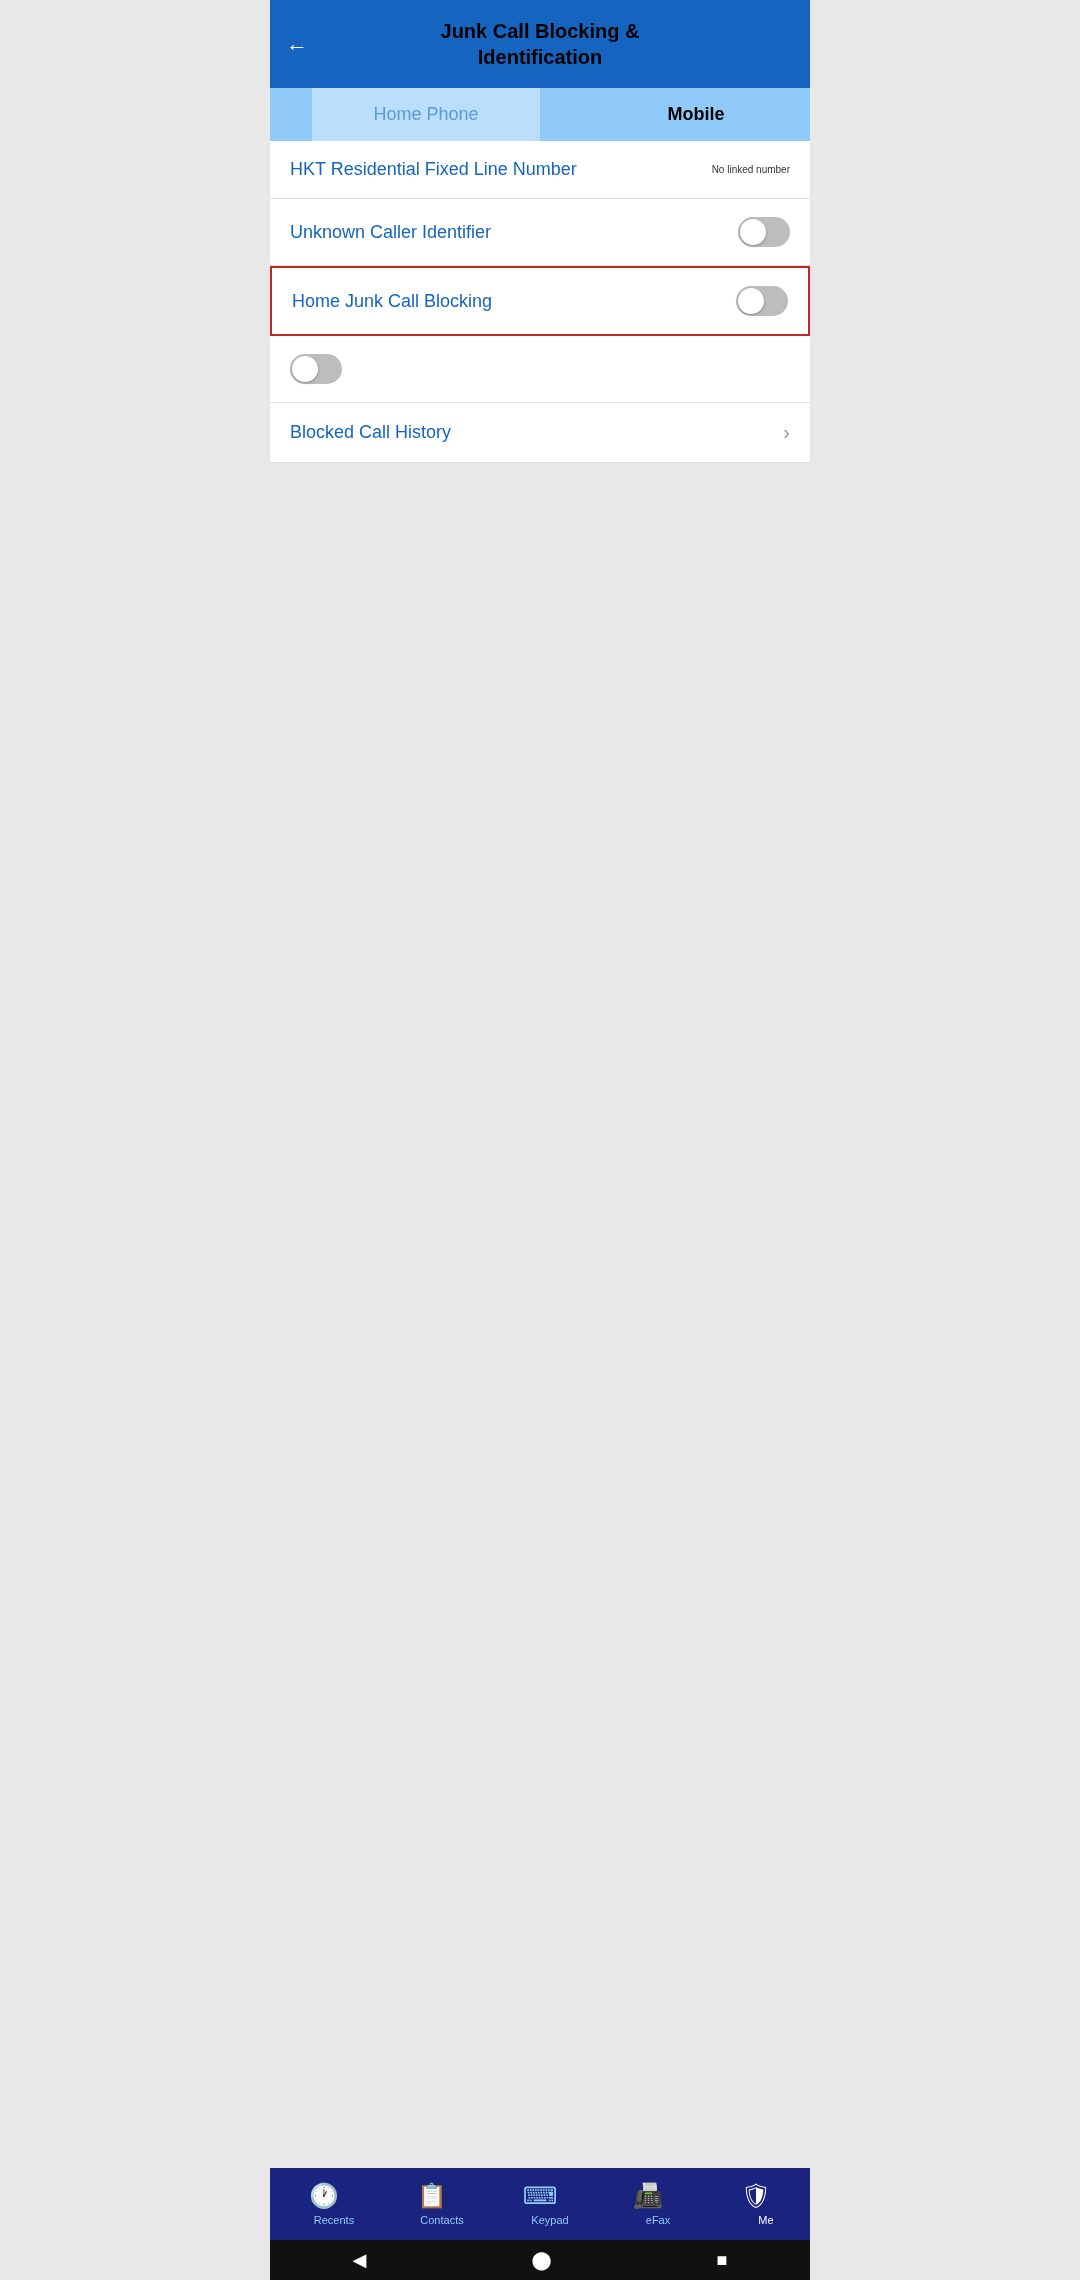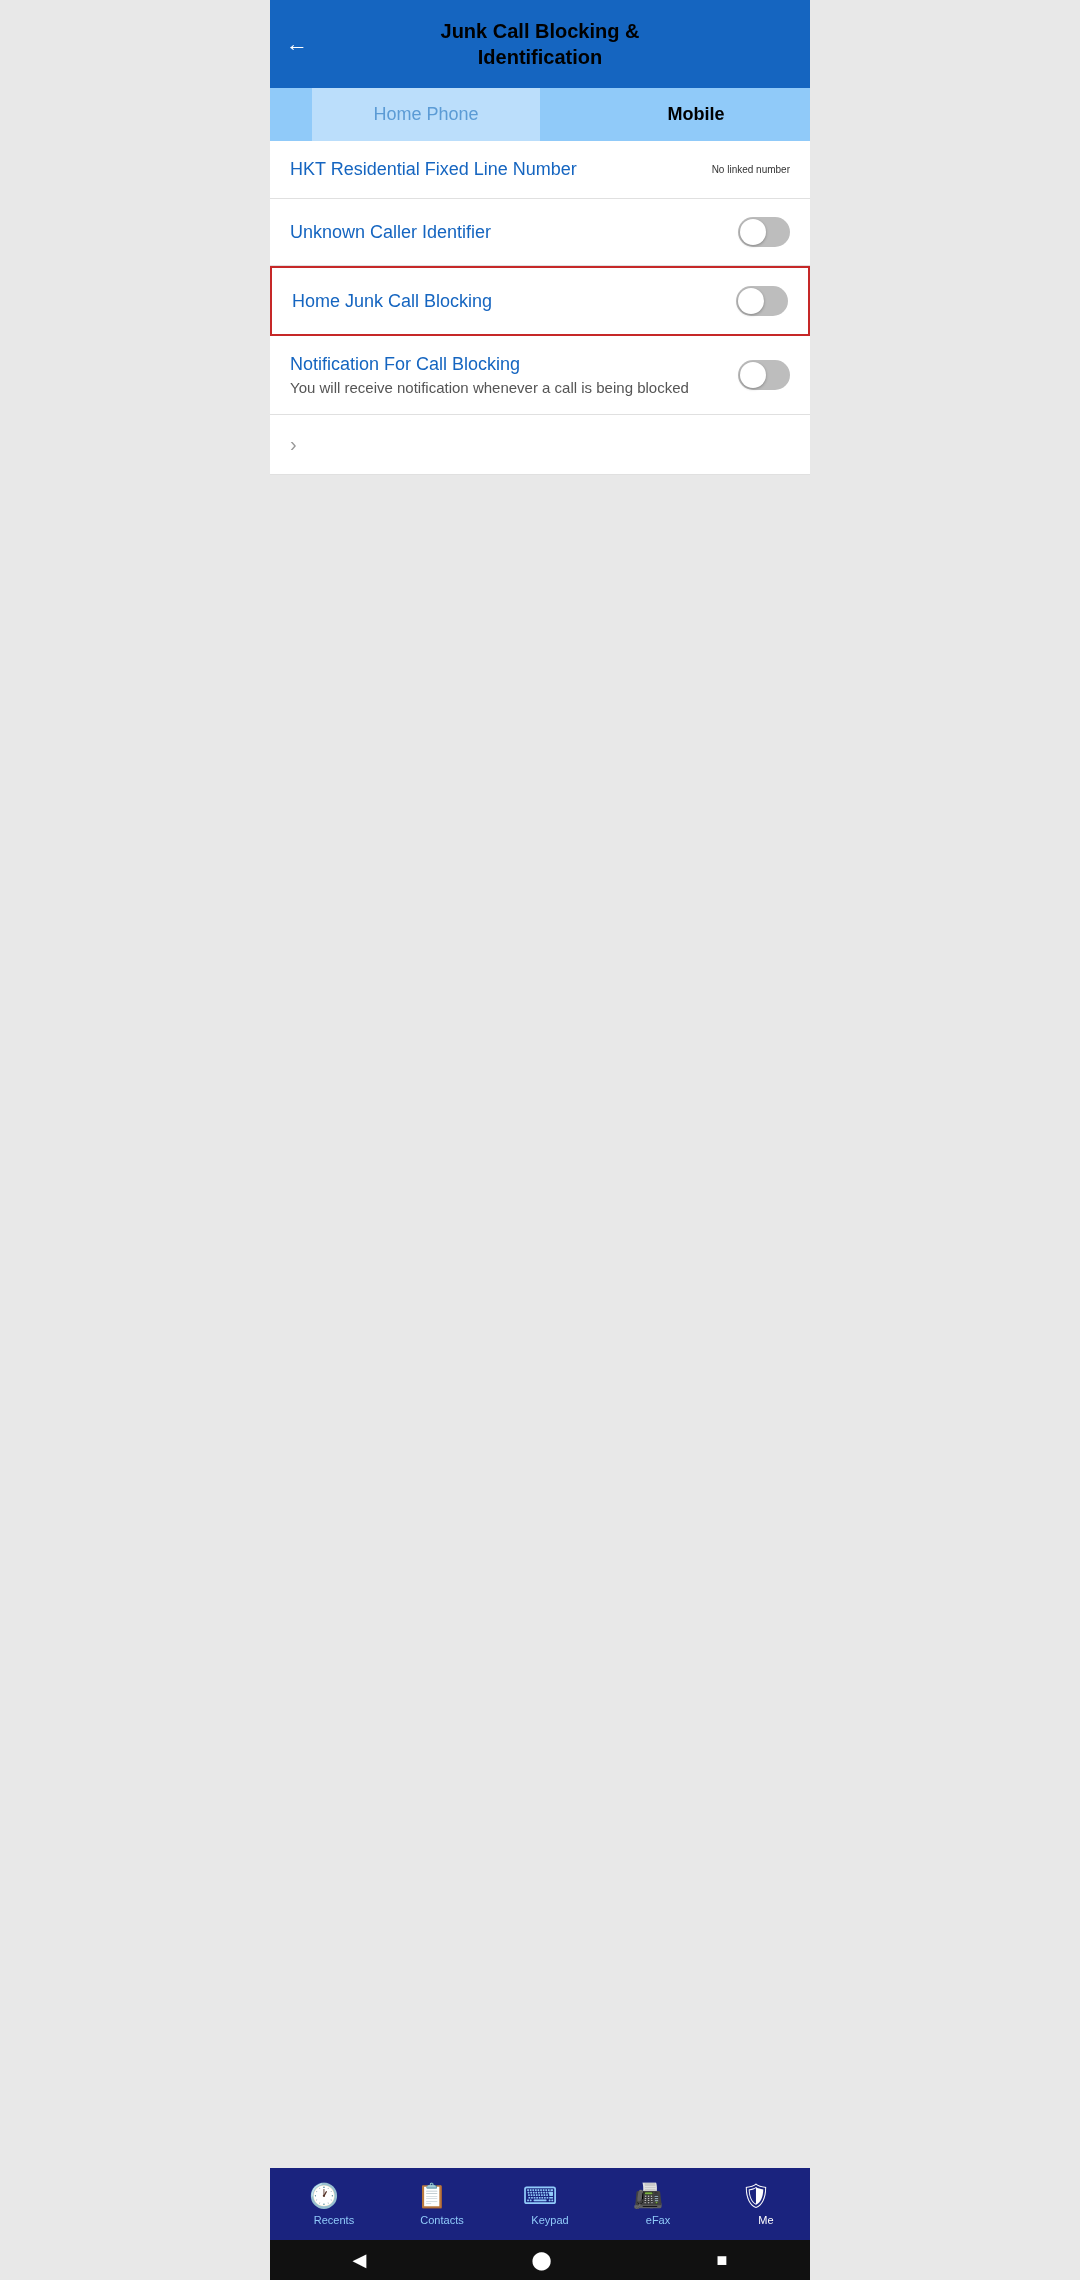--- a/index.html
+++ b/index.html
@@ -220,30 +220,27 @@
   </div>
 
   <div class="row highlighted">
     <span class="row-label">Home Junk Call Blocking</span>
     <div class="toggle">
       <div class="toggle-knob"></div>
     </div>
   </div>
 
   <div class="row">
-    <div class="row-label multi">
-      <span>Notification For Call Blocking</span>
-      <span class="sub-text">You will receive notification whenever a call is being blocked</span>
-    </div>
     <div class="toggle">
       <div class="toggle-knob"></div>
     </div>
   </div>
 
   <div class="row" style="cursor:pointer;">
+    <span class="row-label">Blocked Call History</span>
     <span class="chevron">›</span>
   </div>
 
 </div>
 
 <div class="gray-area"></div>
 
 <div class="bottom-nav">
   <div class="nav-item">
     <span class="nav-icon">🕐</span>

